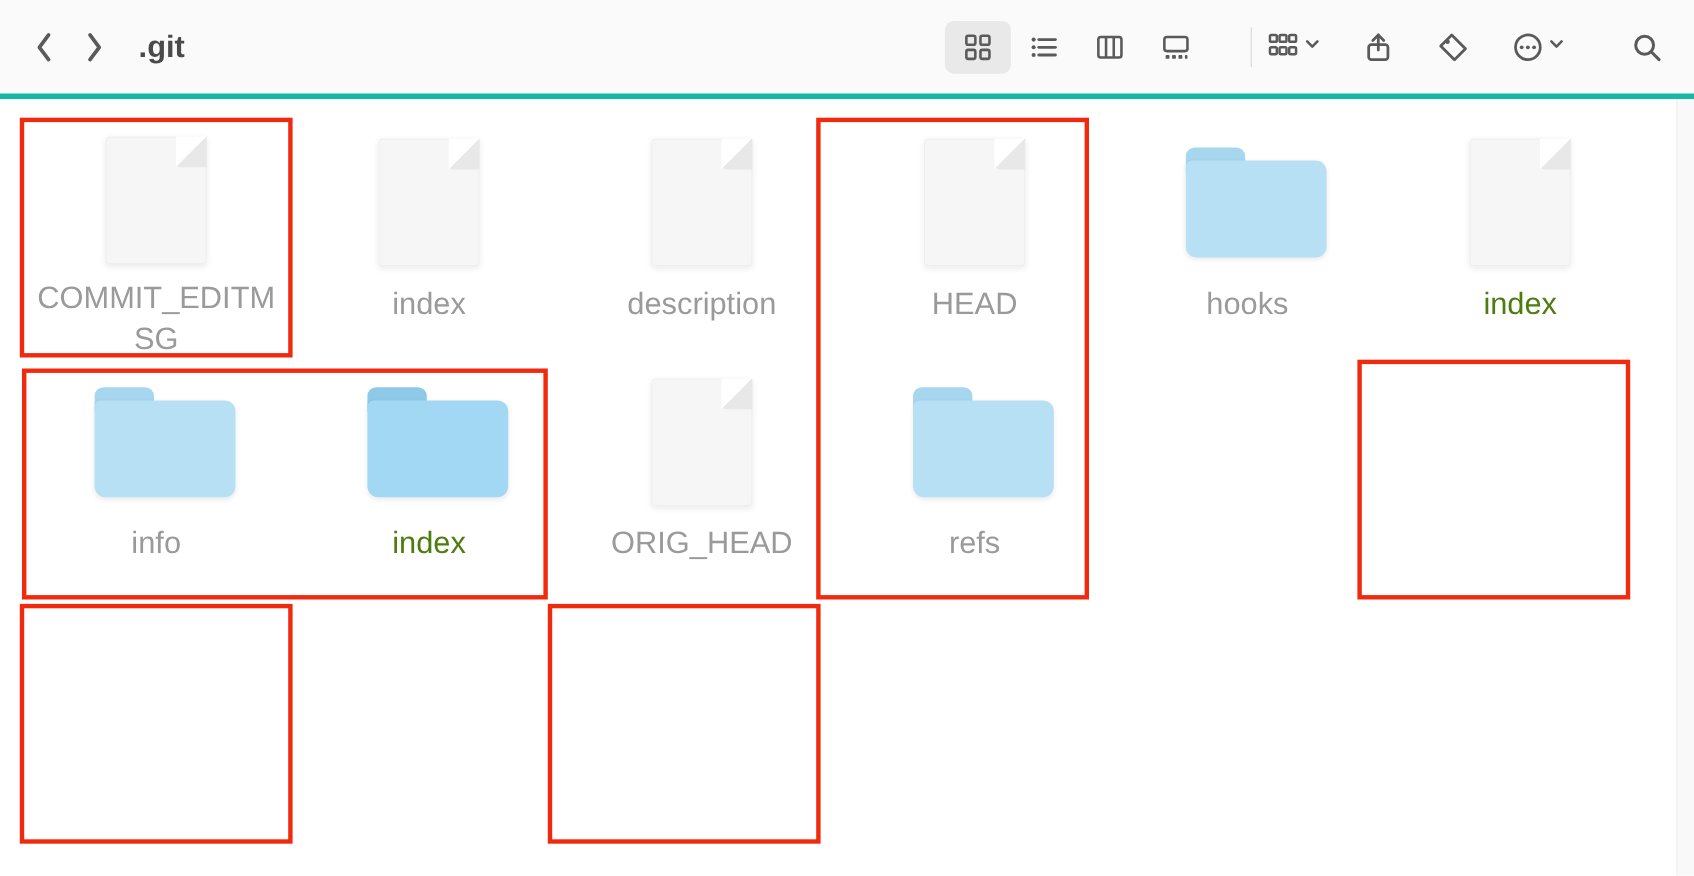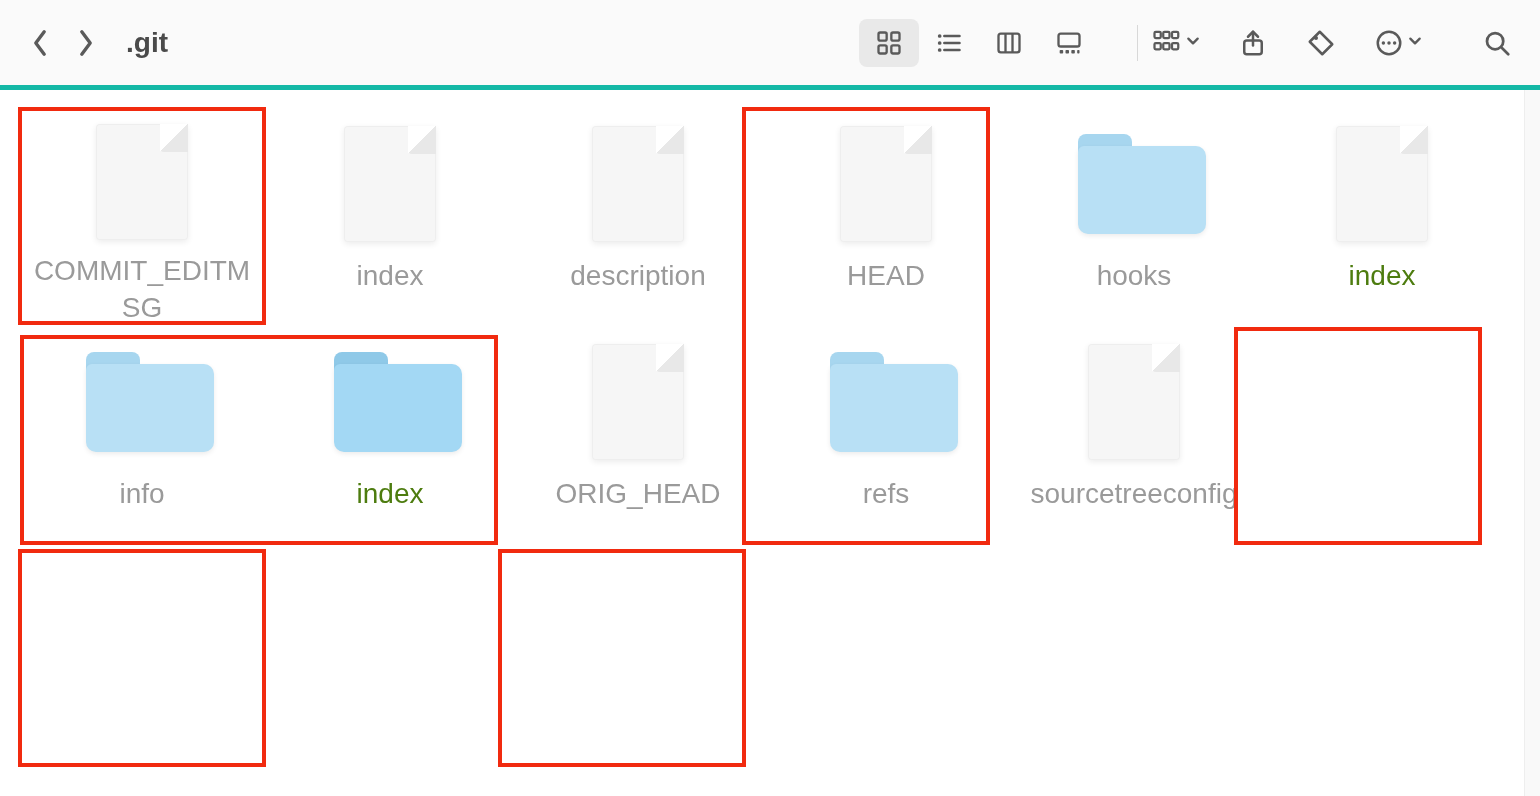--- a/index.html
+++ b/index.html
@@ -383,26 +383,20 @@
       </div>
       <div class="file-item">
         <div class="file-icon-wrap folder-wrap">
           <div class="folder-shape">
             <div class="folder-back"></div>
             <div class="folder-body"></div>
           </div>
         </div>
         <div class="file-label">refs</div>
       </div>
-      <div class="file-item">
-        <div class="file-icon-wrap">
-          <div class="doc-shape"></div>
-        </div>
-        <div class="file-label">sourcetreeconfig</div>
-      </div>
     </div>
   <div id="highlight-layer"></div>
 </div>
 
 <div class="scroll-gutter"></div>
 
 <div class="hl" style="left: 18px; top: 107px; width: 248px; height: 218px;"></div>
 <div class="hl" style="left: 20px; top: 335px; width: 478px; height: 210px;"></div>
 <div class="hl" style="left: 742px; top: 107px; width: 248px; height: 438px;"></div>
 <div class="hl" style="left: 1234px; top: 327px; width: 248px; height: 218px;"></div>

